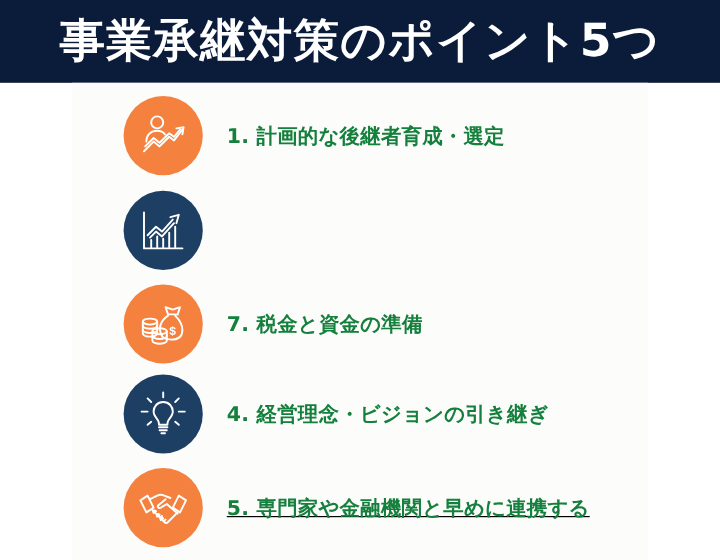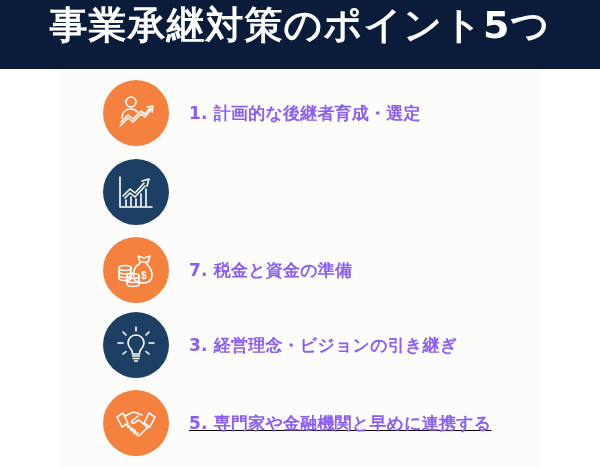--- a/index.html
+++ b/index.html
@@ -5,42 +5,42 @@
   html, body { margin: 0; padding: 0; }
   body {
     width: 600px; height: 467px; overflow: hidden;
     background: #ffffff;
     font-family: "DejaVu Sans", "Liberation Sans", sans-serif;
     position: relative;
   }
   .header {
     position: absolute; left: 0; top: 0; width: 600px; height: 69px;
     background: #0b1c3a;
-    display: flex; justify-content: center;
+    display: flex; align-items: center; justify-content: center;
   }
   .header-title {
     color: #ffffff; font-weight: bold; font-size: 38px;
     letter-spacing: 1px; white-space: nowrap;
   }
   .panel {
     position: absolute; left: 60px; top: 69px; width: 480px; height: 398px;
     background: #fcfcfb;
   }
   .item {
     position: absolute; left: 103px; height: 66px;
     display: flex; align-items: center;
   }
   .circle {
     width: 66px; height: 66px; border-radius: 50%;
     display: flex; align-items: center; justify-content: center;
     flex-shrink: 0;
   }
   .circle svg { width: 44px; height: 44px; }
   .label {
-    margin-left: 20px; color: #8b5cf6; font-weight: bold; font-size: 17px;
+    margin-left: 20px; color: #15803d; font-weight: bold; font-size: 17px;
     white-space: nowrap; letter-spacing: 0.2px;
   }
 </style>
 </head>
 <body>
 
 <div class="header">
   <span class="header-title">事業承継対策のポイント5つ</span>
 </div>
 
@@ -90,21 +90,21 @@
 </div>
 
 <div class="item" style="top:312px;">
   <div class="circle" style="background:#1e3f64;">
     <svg viewBox="0 0 44 44" fill="none" stroke="#fff" stroke-width="1.6" stroke-linecap="round" stroke-linejoin="round">
       <path d="M22 12 c-5 0-8 4-8 8 c0 3 2 5 3.5 7 c1 1.5 1 3 1 4 h7 c0-1 0-2.5 1-4 c1.5-2 3.5-4 3.5-7 c0-4-3-8-8-8z"></path>
       <path d="M18.5 33 h7 M19 35.5 h6 M20.5 38 h3"></path>
       <path d="M22 4 v4 M9 9 l3 3 M35 9 l-3 3 M4 20 h5 M35 20 h5 M9 31 l3-2.5 M35 31 l-3-2.5"></path>
     </svg>
   </div>
-  <span class="label">3. 経営理念・ビジョンの引き継ぎ</span>
+  <span class="label">4. 経営理念・ビジョンの引き継ぎ</span>
 </div>
 
 <div class="item" style="top:390px;text-decoration:underline;">
   <div class="circle" style="background:#f5813f;">
     <svg viewBox="0 0 44 44" fill="none" stroke="#fff" stroke-width="1.6" stroke-linecap="round" stroke-linejoin="round">
       <path d="M3 16 L9 12 L14 22 L8 26 Z"></path>
       <path d="M41 16 L35 12 L30 22 L36 26 Z"></path>
       <path d="M11 15 L17 12 c2-1 4-1 6 0 l5 2"></path>
       <path d="M24 15 l-6 5 c-1 1 0 3 2 2 l5-3 l9 8"></path>
       <path d="M13 24 l3 3 M15 26 l3 3 c1 1 2 1 3 0 M18 29 l3 3 c1 1 2 1 3 0 M21 32 l2 2 c1 1 2 1 3 0 l8-8"></path>

